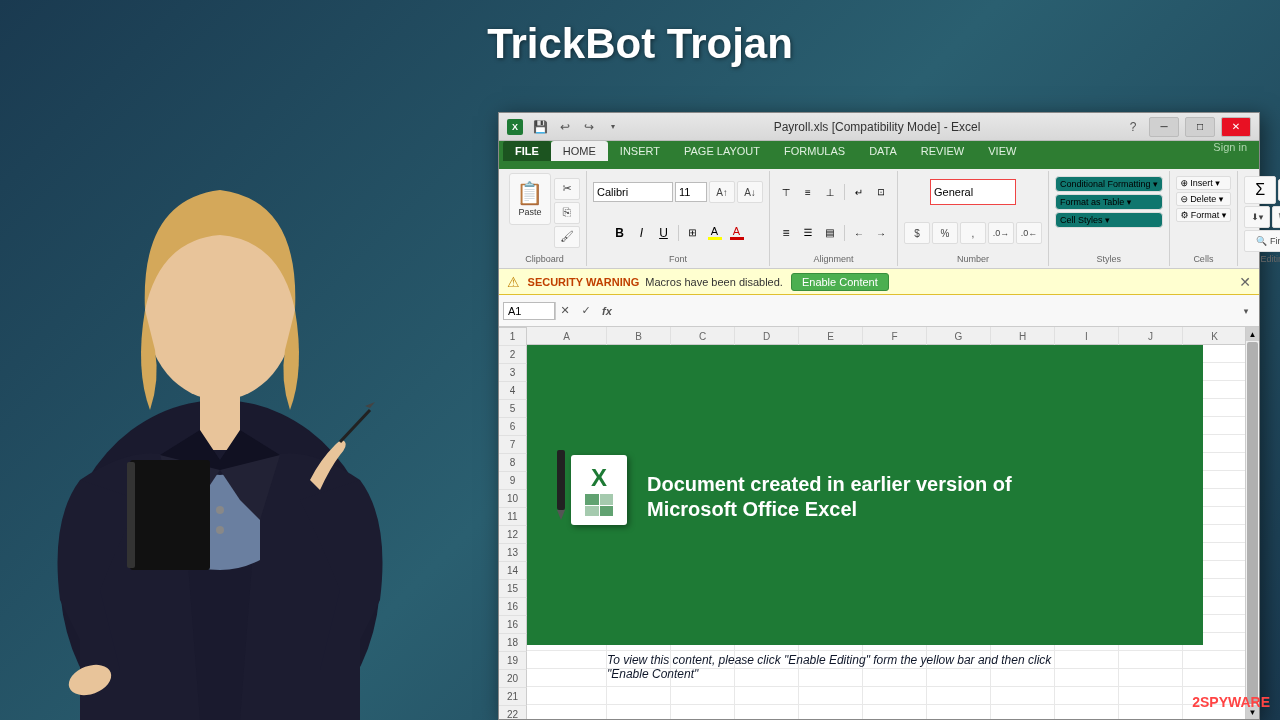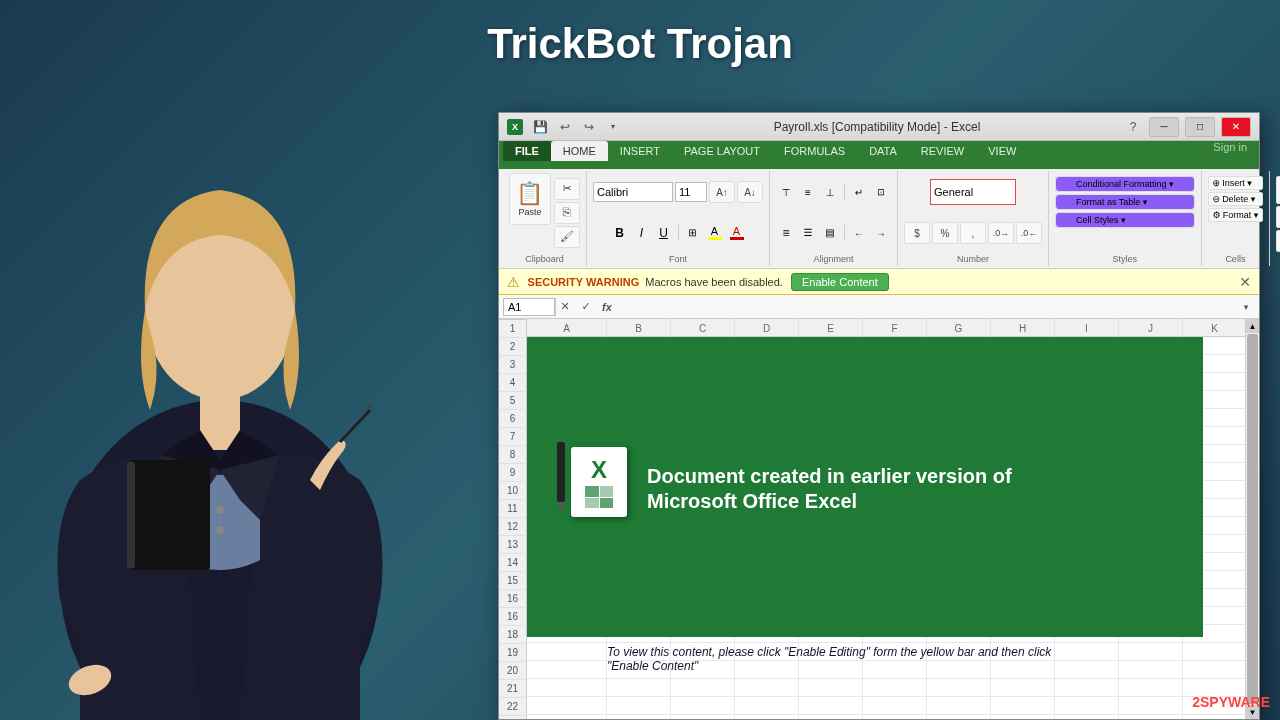--- a/index.html
+++ b/index.html
@@ -194,22 +194,22 @@
       width: 86px; height: 20px;
       border: 1px solid #ef4444;
       background: white;
       font-size: 11px;
       padding: 12px 3px;
     }
 
     
     .styles-btn {
       font-size: 9px;
-      padding: 2px 20px;
-      background: #8b5cf6;
+      padding: 2px 4px;
+      background: #0f766e;
       border: 1px solid #ddd;
       border-radius: 4px;
       cursor: pointer;
       white-space: nowrap;
     }
 
     
     .cells-btn {
       font-size: 9px;
       padding: 1px 4px;
@@ -267,21 +267,21 @@
       margin-left: auto;
       cursor: pointer;
       font-size: 14px;
       color: #666;
     }
 
     
     .formula-bar {
       background: #f8f8f8;
       border-bottom: 1px solid #ccc;
-      height: 24px;
+      height: 32px;
       display: flex;
       align-items: center;
       padding: 0 4px;
       flex-shrink: 0;
     }
     .cell-ref {
       width: 52px;
       height: 18px;
       border: 1px solid #bbb;
       font-size: 11px;

